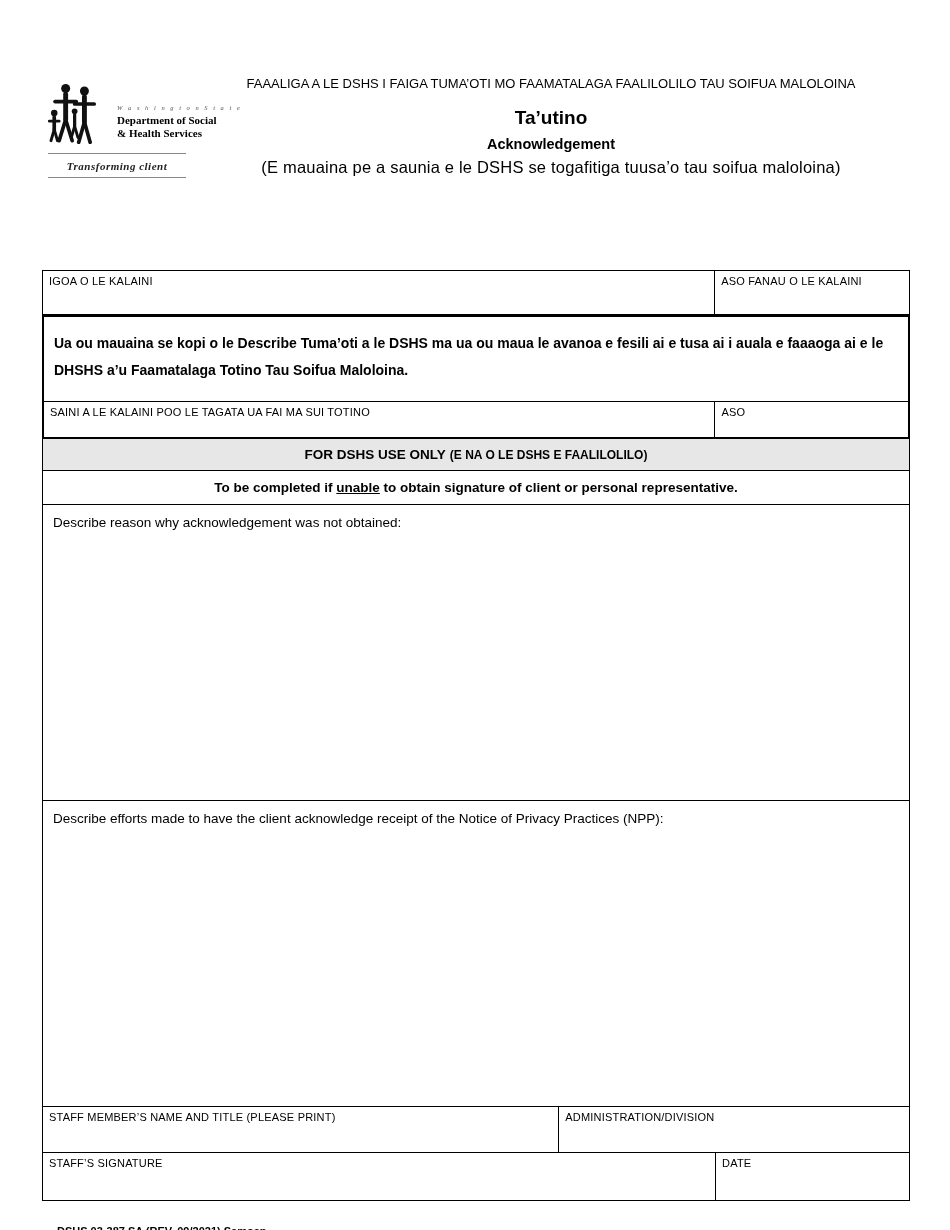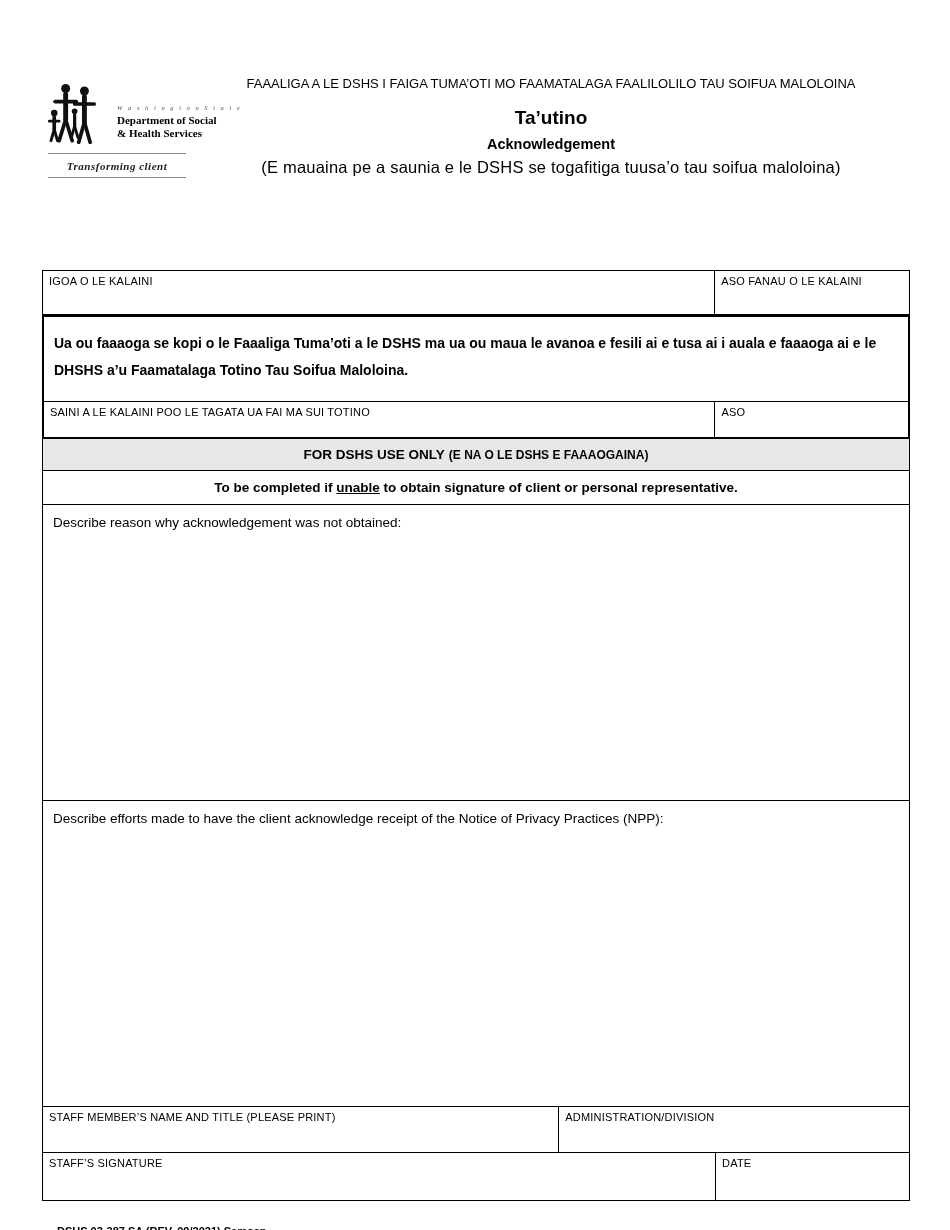--- a/index.html
+++ b/index.html
@@ -162,34 +162,34 @@
     <div class="row-client two-col">
       <div class="col-left">
         <span class="cell-label">IGOA O LE KALAINI</span>
       </div>
       <div class="col-right">
         <span class="cell-label">ASO FANAU O LE KALAINI</span>
       </div>
     </div>
 
     <div class="statement-block">
-      <div class="statement">Ua ou faaaoga se kopi o le Faaaliga Tuma’oti a le DSHS ma ua ou maua le avanoa e fesili ai e tusa ai i auala e faaaoga ai e le DHSHS a’u Faamatalaga Totino Tau Soifua Maloloina.</div>
+      <div class="statement">Ua ou mauaina se kopi o le Describe Tuma’oti a le DSHS ma ua ou maua le avanoa e fesili ai e tusa ai i auala e faaaoga ai e le DHSHS a’u Faamatalaga Totino Tau Soifua Maloloina.</div>
       <div class="row-sign two-col">
         <div class="col-left">
           <span class="cell-label">SAINI A LE KALAINI POO LE TAGATA UA FAI MA SUI TOTINO</span>
         </div>
         <div class="col-right">
           <span class="cell-label">ASO</span>
         </div>
       </div>
     </div>
 
     <div class="gray-bar">
       <span>FOR DSHS USE ONLY</span>
-      <span class="paren">(E NA O LE DSHS E FAAAOGAINA)</span>
+      <span class="paren">(E NA O LE DSHS E FAALILOLILO)</span>
     </div>
 
     <div class="row-instruction">
       <span>
         <span>To be completed if </span><span class="u">unable</span><span> to obtain signature of client or personal representative.</span>
       </span>
     </div>
 
     <div class="box-describe box-reason">
       <div>Describe reason why acknowledgement was not obtained:</div>

